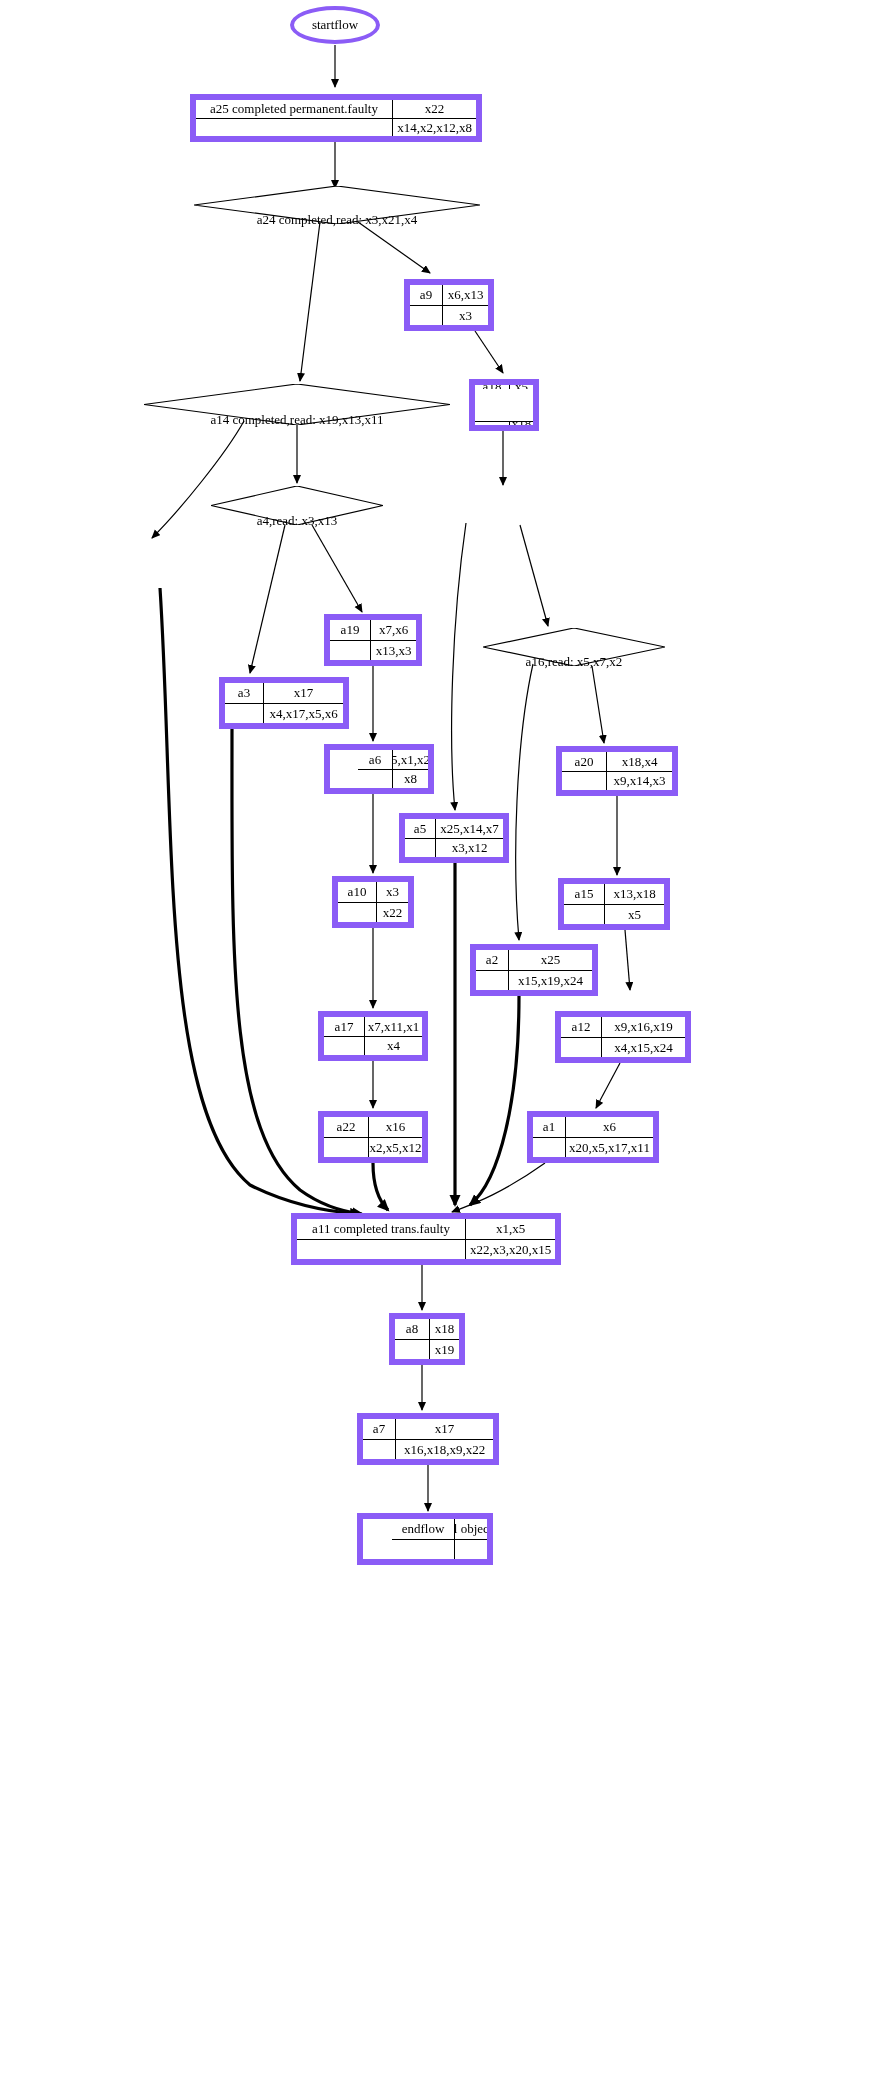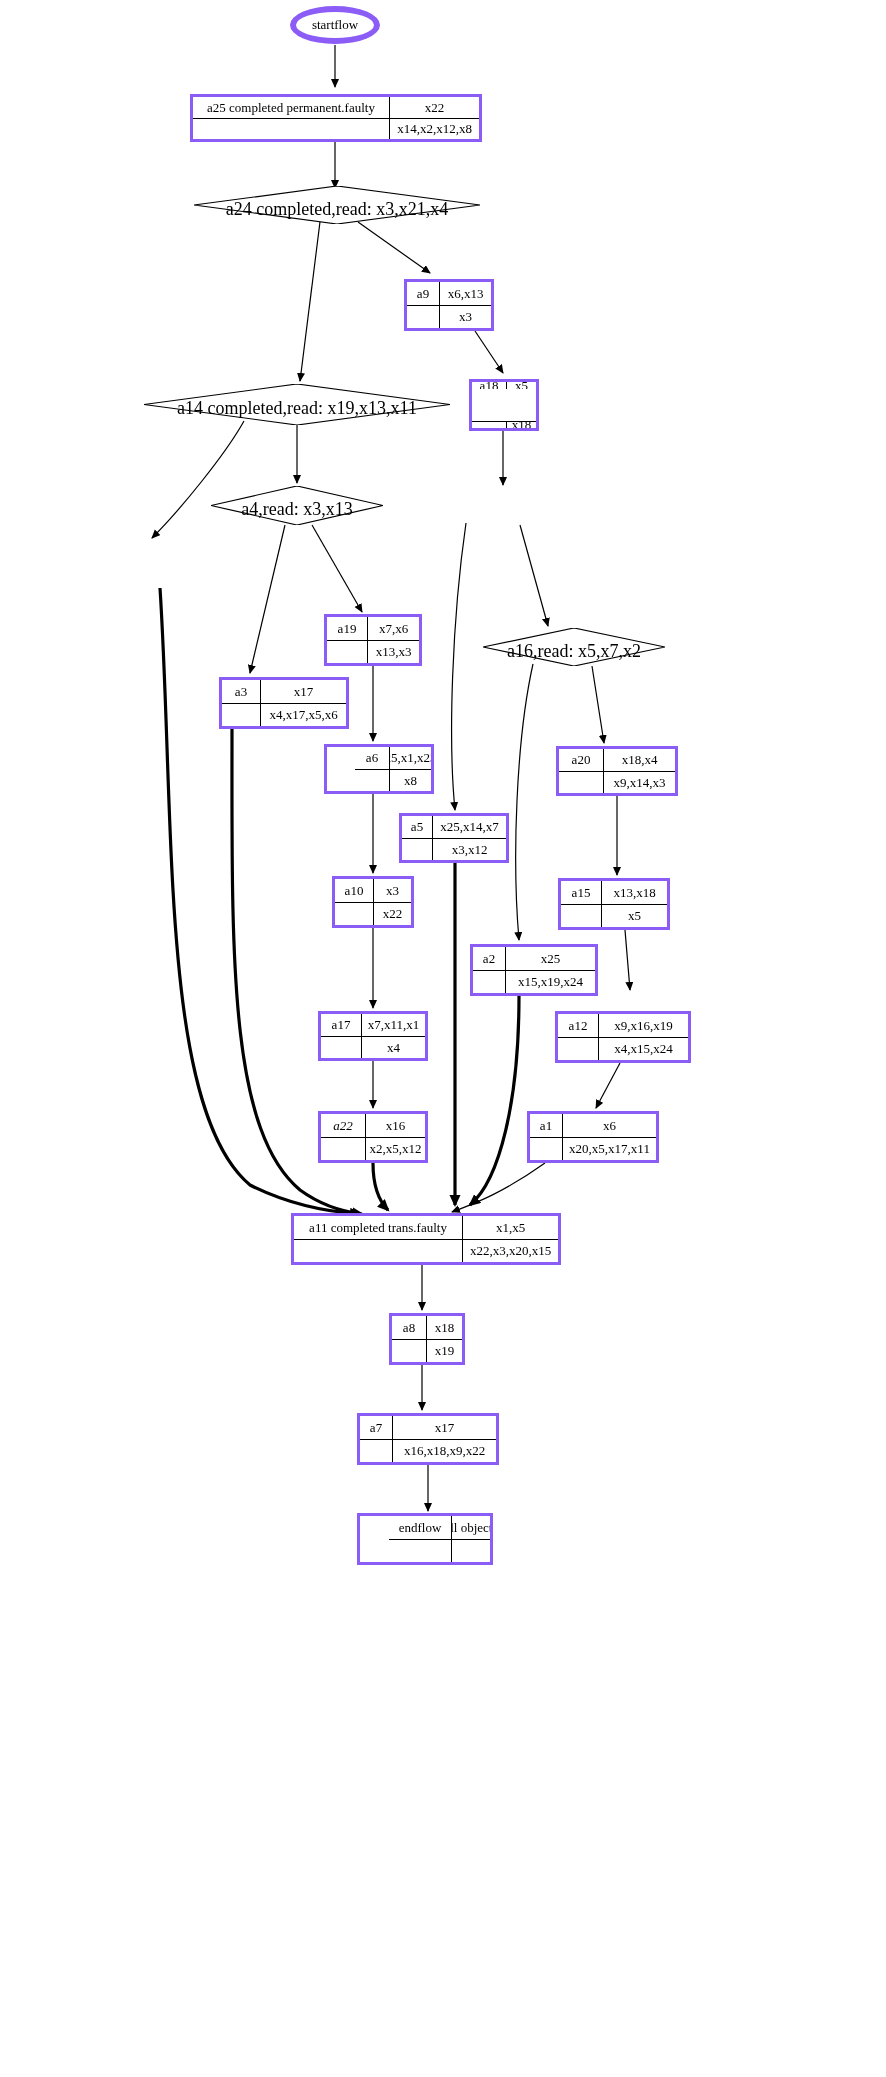--- a/index.html
+++ b/index.html
@@ -3,40 +3,40 @@
 <meta charset="utf-8">
 <style>
   html,body{margin:0;padding:0;background:#ffffff;}
   body{width:886px;height:2077px;position:relative;
        font-family:"Liberation Serif","DejaVu Serif",serif;
        -webkit-font-smoothing:antialiased;}
   #canvas{position:absolute;left:0;top:0;width:886px;height:2077px;overflow:hidden;}
   svg#edges{position:absolute;left:0;top:0;width:886px;height:2077px;pointer-events:none;}
 
   
-  .rec{position:absolute;border:3px solid #8b5cf6;background:#fff;box-sizing:border-box;
+  .rec{position:absolute;border:6px solid #8b5cf6;background:#fff;box-sizing:border-box;
        display:flex;flex-direction:column;}
   .rrow{display:flex;flex-direction:row;flex:1 1 0;min-height:0;}
   .rrow + .rrow{border-top:1px solid #000;}
   .cell{display:flex;align-items:center;justify-content:center;
         font-size:13px;color:#000;line-height:1;white-space:nowrap;
         overflow:hidden;box-sizing:border-box;padding:0 4px;}
   .cell + .cell{border-left:1px solid #000;}
 
   
-  .ellipse{position:absolute;border:6px solid #8b5cf6;border-radius:50%;background:#fff;
+  .ellipse{position:absolute;border:4px solid #8b5cf6;border-radius:50%;background:#fff;
            display:flex;align-items:center;justify-content:center;
            font-size:13px;color:#000;box-sizing:border-box;}
 
   
   .diamond{position:absolute;}
   .diamond svg{position:absolute;left:0;top:0;}
-  .diamond .dlabel{position:absolute;left:0;top:4px;width:100%;height:100%;
+  .diamond .dlabel{position:absolute;left:0;top:15px;width:100%;height:100%;
         display:flex;align-items:center;justify-content:center;
-        font-size:18px;color:#000;white-space:nowrap;}
+        font-size:13px;color:#000;white-space:nowrap;}
 </style>
 </head>
 <body>
 
 <div id="canvas">
 
   <svg id="edges" viewBox="0 0 886 2077" xmlns="http://www.w3.org/2000/svg">
     <defs>
       <marker id="ah" markerWidth="10" markerHeight="10" refX="8" refY="4" orient="auto" markerUnits="userSpaceOnUse">
         <path d="M0,0 L9,4 L0,8 z" fill="#000"></path>
@@ -287,21 +287,21 @@
       <div class="cell" style="flex:1 1 auto;">x9,x16,x19</div>
     </div>
     <div class="rrow">
       <div class="cell" style="flex:0 0 40px;"></div>
       <div class="cell" style="flex:1 1 auto;">x4,x15,x24</div>
     </div>
   </div>
 
   <div class="rec" style="left:318px;top:1111px;width:110px;height:52px;">
     <div class="rrow">
-      <div class="cell" style="flex:0 0 44px;font-style:italic;">a22</div>
+      <div class="cell" style="flex:0 0 44px;">a22</div>
       <div class="cell" style="flex:1 1 auto;">x16</div>
     </div>
     <div class="rrow">
       <div class="cell" style="flex:0 0 44px;"></div>
       <div class="cell" style="flex:1 1 auto;">x2,x5,x12</div>
     </div>
   </div>
 
   <div class="rec" style="left:527px;top:1111px;width:132px;height:52px;">
     <div class="rrow">

